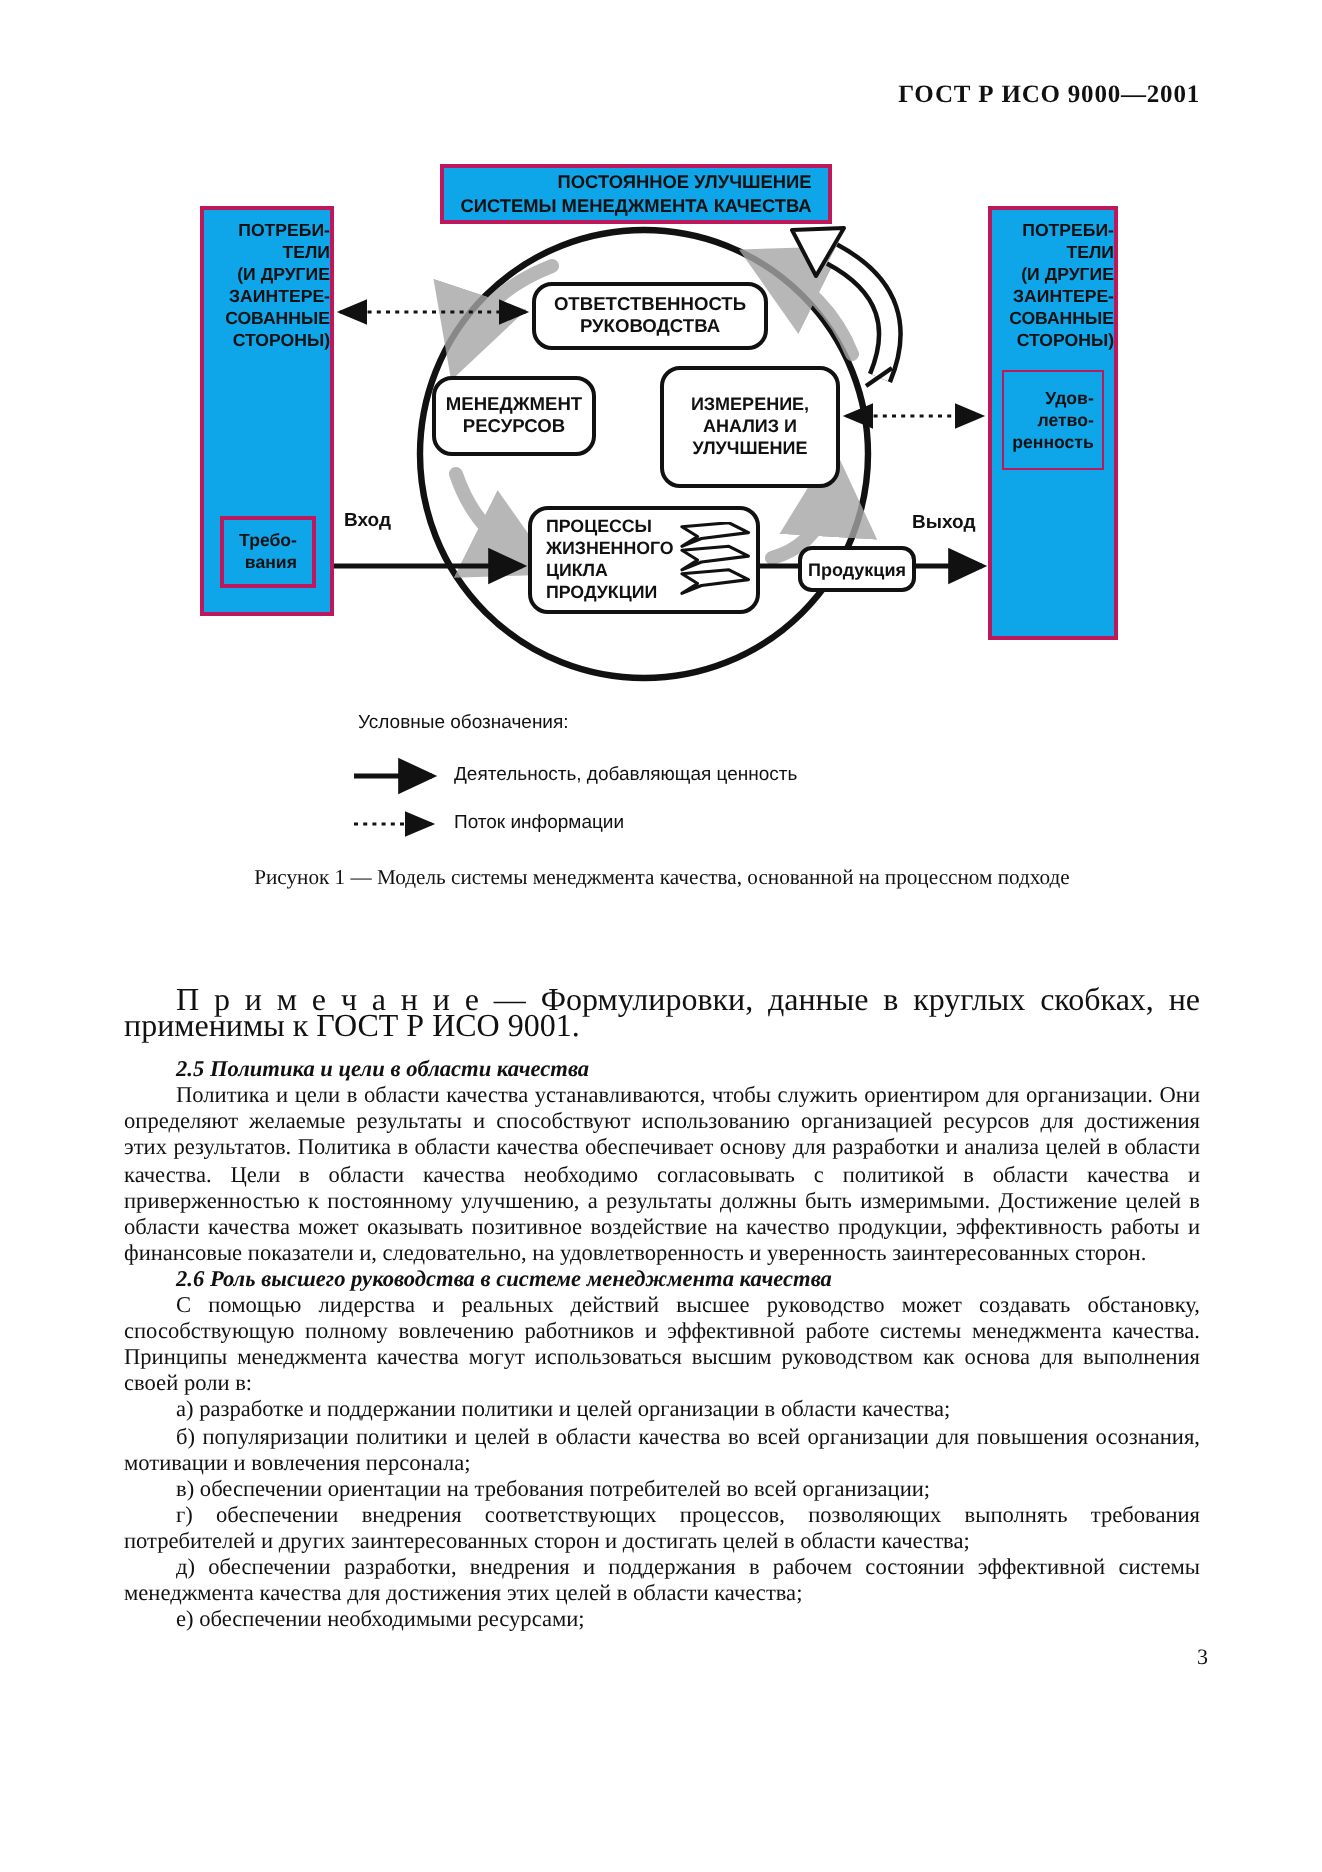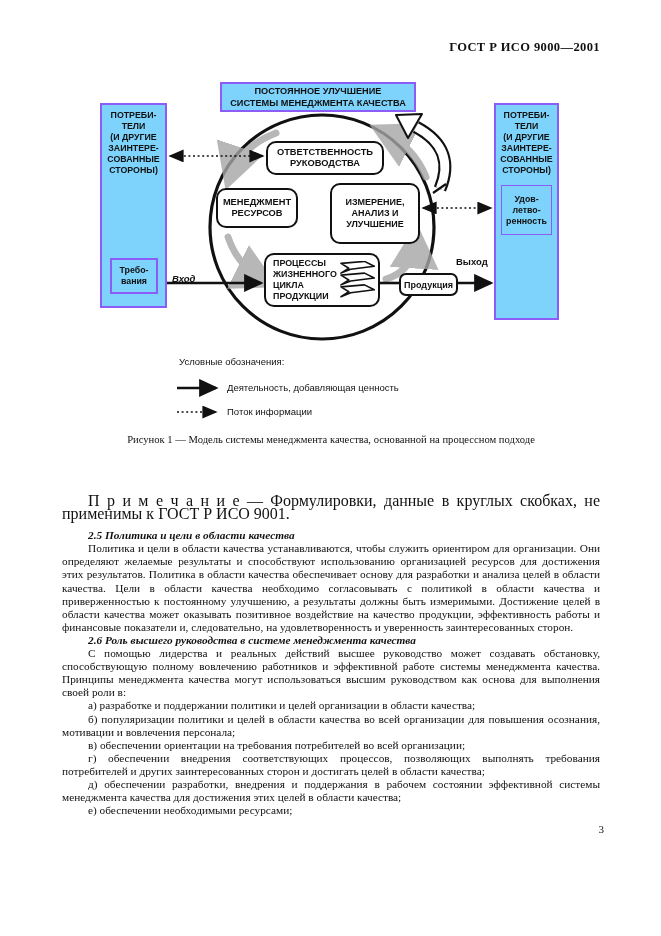--- a/index.html
+++ b/index.html
@@ -4,21 +4,21 @@
 <style>
   html,body{margin:0;padding:0;background:#e8e8e8;}
   #page{position:relative;width:661px;height:936px;background:#ffffff;overflow:hidden;
         font-family:"Liberation Serif", serif;color:#111;}
   .abs{position:absolute;}
   
   .doc-header{top:40px;right:61px;font-weight:bold;font-size:12.5px;letter-spacing:.4px;}
   
   .dlabel{font-family:"Liberation Sans", sans-serif;font-weight:bold;color:#111;
           white-space:pre-line;text-align:center;}
-  .sqbox{border:2px solid #8b5cf6;background:#7dd3fc;box-sizing:border-box;}
+  .sqbox{border:2px solid #be185d;background:#0ea5e9;box-sizing:border-box;text-align:right;}
   .rbox{border:2px solid #111;border-radius:10px;background:#fff;box-sizing:border-box;
         display:flex;align-items:center;justify-content:center;}
   .tallbox{padding-top:5px;}
   .flowlabel{font-family:"Liberation Sans", sans-serif;font-weight:bold;font-size:9.5px;}
   .legend-text{font-family:"Liberation Sans", sans-serif;font-size:9.5px;white-space:nowrap;}
   
   .bodytext{left:62px;top:494px;width:538px;font-size:11.3px;line-height:13.1px;
             text-align:justify;}
   .bodytext p{margin:0;text-indent:26px;}
   .bodytext .note{font-size:16px;margin-bottom:9px;}
@@ -132,21 +132,21 @@
         <polygon points="2,2 26,0 36,5 12,8 2,12 10,7"></polygon>
         <polygon points="2,14 26,12 36,17 12,20 2,24 10,19"></polygon>
         <polygon points="2,26 26,24 36,29 12,32 2,36 10,31"></polygon>
       </g>
     </svg>
   </div>
 
   <div class="abs rbox dlabel" style="left:399px;top:273px;width:59px;height:23px;border-radius:7px;
        font-size:9px;">Продукция</div>
 
-  <div class="abs flowlabel" style="left:172px;top:273px;font-style:italic;">Вход</div>
+  <div class="abs flowlabel" style="left:172px;top:255px;">Вход</div>
   <div class="abs flowlabel" style="left:456px;top:256px;">Выход</div>
 
   <div class="abs legend-text" style="left:179px;top:356px;">Условные обозначения:</div>
   <div class="abs legend-text" style="left:227px;top:382px;">Деятельность, добавляющая ценность</div>
   <div class="abs legend-text" style="left:227px;top:406px;">Поток информации</div>
 
   <div class="abs caption">Рисунок 1 — Модель системы менеджмента качества, основанной на процессном подходе</div>
 
   <div class="abs bodytext">
     <p class="note">П р и м е ч а н и е — Формулировки, данные в круглых скобках, не применимы к ГОСТ Р ИСО 9001.</p>

